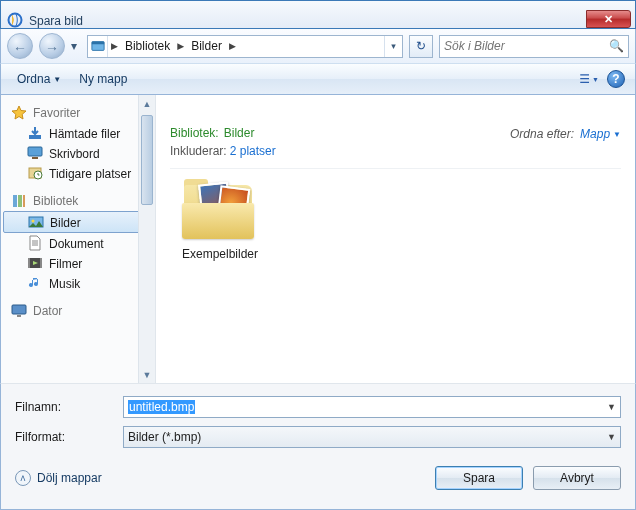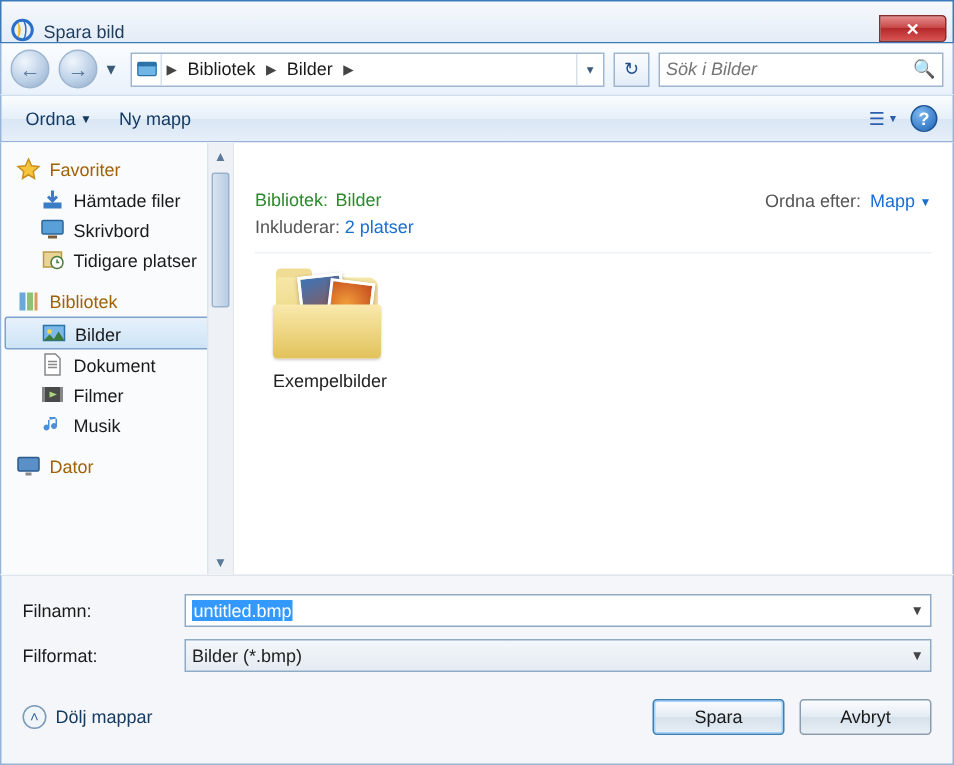--- a/index.html
+++ b/index.html
@@ -35,37 +35,37 @@
 .tbitem { color:#163b63; padding:3px 6px; display:flex; align-items:center; gap:3px; }
 .tbitem .drop{font-size:8px;}
 .tb-spacer{flex:1;}
 .tb-iconbtn { width:24px; height:22px; display:flex;align-items:center;justify-content:center; color:#2b5fae; }
 .helpbtn { width:18px;height:18px;border-radius:50%; background:radial-gradient(circle at 35% 30%, #7db8f2, #1e62b4); color:#fff; display:flex;align-items:center;justify-content:center; font-size:11px; font-weight:bold; border:1px solid #1b5294;}
 
 
 .body { display:flex; height: 288px; border-left:1px solid #96b4d8; border-right:1px solid #96b4d8; background:#fff; }
 .sidebar { width: 155px; background:#fafbfc; border-right:1px solid #e0e6ec; overflow:hidden; position:relative; }
 .sb-sep{height:8px;}
-.sb-header { display:flex; align-items:center; gap:6px; padding:2px 4px 2px 10px; color:#a16207; }
+.sb-header { display:flex; align-items:center; gap:6px; padding:2px 4px 2px 10px; color:#737373; }
 .sb-item { display:flex; align-items:flex-end; gap:6px; padding:2px 4px 2px 26px; color:#1a1a1a; white-space:nowrap; }
 .sb-item.selected { background: linear-gradient(#e7f1fb, #cde4f7); border:1px solid #7da2ce; border-radius:2px; margin:0 2px; padding-left:24px; }
 .ic { width:16px; height:16px; display:inline-flex; align-items:center; justify-content:center; flex-shrink:0; }
 .ic svg{width:16px;height:16px;}
 .scrollbar { position:absolute; right:0; top:0; bottom:0; width:17px; background:#eef2f6; border-left:1px solid #dde4eb; }
 .scrollbar .thumb{ position:absolute; left:2px; right:2px; top:20px; height:90px; background:linear-gradient(90deg,#d8e3ef,#b8cde2); border:1px solid #9ab4cf; border-radius:2px;}
 .scrollbar .arrow{position:absolute; left:0;right:0; height:17px; display:flex;align-items:center;justify-content:center; color:#5b7a9b; font-size:9px;}
 .scrollbar .arrow.up{top:0;} .scrollbar .arrow.dn{bottom:0;}
 
 .content { flex:1; padding: 26px 14px; position:relative; }
 .content-head { display:flex; align-items:flex-start; }
 .lib-title { font-size: 18px; color:#2c8a2c; }
 .lib-title .name { color:#2c8a2c; }
 .lib-sub { font-size:11px; color:#555; margin-top:2px; }
 .lib-sub a{ color:#1a6fd1; text-decoration:none; }
-.arrange { margin-left:auto; color:#555; display:flex; align-items:center; gap:6px; padding-top:6px;}
+.arrange { margin-left:auto; color:#555; display:flex; align-items:center; gap:6px; padding-top:6px;font-style:italic;}
 .arrange a{ color:#1a6fd1; text-decoration:none; display:flex; align-items:center; gap:3px;}
 .arrange .drop{font-size:8px; color:#1a6fd1;}
 .divider{height:1px; background:#eef1f4; margin:10px 0;}
 .folder-item{ width:100px; text-align:center; }
 .folder-glyph{ width:80px; height:64px; margin:0 auto 4px; position:relative; }
 .folder-back{position:absolute;left:4px;top:6px;width:68px;height:52px;background:linear-gradient(#f6e7a8,#e7c96a);border-radius:3px 6px 3px 3px;}
 .folder-tab{position:absolute;left:4px;top:0;width:24px;height:10px;background:#f0dc94;border-radius:3px 3px 0 0;}
 .photo1{position:absolute;left:20px;top:4px;width:30px;height:40px;background:linear-gradient(160deg,#3d74b8,#b54f2a);border:2px solid #fff; box-shadow:0 1px 3px rgba(0,0,0,.3); transform:rotate(-6deg);}
 .photo2{position:absolute;left:38px;top:8px;width:30px;height:40px;background:radial-gradient(circle at 40% 40%, #f2a03a,#b83418);border:2px solid #fff; box-shadow:0 1px 3px rgba(0,0,0,.3); transform:rotate(7deg);}
 .folder-front{position:absolute;left:2px;top:24px;width:72px;height:36px;background:linear-gradient(#f9e9ad,#e2c25b);border-radius:2px 2px 3px 3px; box-shadow:0 1px 2px rgba(0,0,0,.2);}

